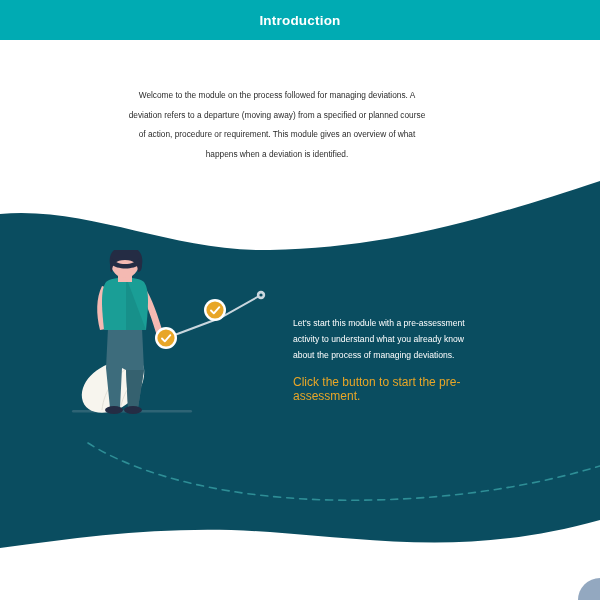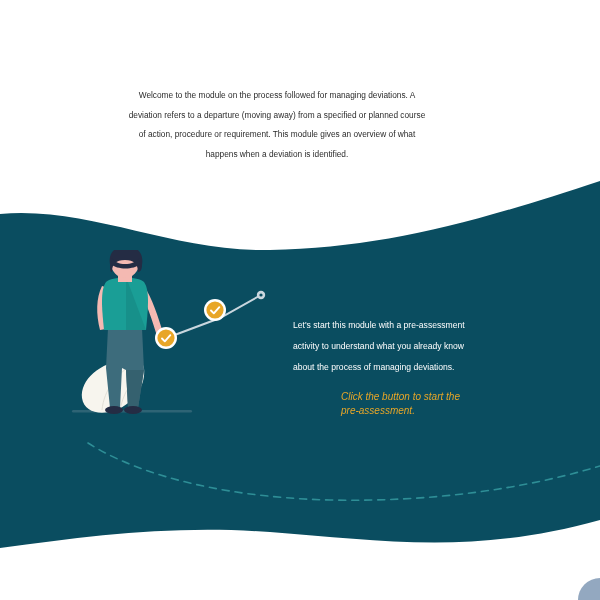--- a/index.html
+++ b/index.html
@@ -70,31 +70,29 @@
   
   .promo-block {
     position: absolute;
     left: 293px;
     top: 315px;
     width: 175px;
   }
   .promo-text {
     color: #ffffff;
     font-size: 8.6px;
-    line-height: 21px;
+    line-height: 16px;
   }
   .promo-link {
     display: block;
     margin-top: 12px;
     color: #E8A627;
-    font-size: 10px;
-    font-style: italic;
+    font-size: 12px;
     line-height: 14px;
     cursor: pointer;
-    margin-left: 48px;
   }
 
   
   .illustration {
     position: absolute;
     left: 60px;
     top: 250px;
     width: 230px;
     height: 180px;
   }
@@ -109,20 +107,23 @@
     border-radius: 50%;
     background: #93A8C0;
     cursor: pointer;
   }
 </style>
 </head>
 <body>
 
 <div id="slide">
 
+  <div class="header-bar">
+    <div class="header-title">Introduction</div>
+  </div>
 
   <div class="intro-block">
     <div class="intro-text">Welcome to the module on the process followed for managing deviations. A deviation refers to a departure (moving away) from a specified or planned course of action, procedure or requirement. This module gives an overview of what happens when a deviation is identified.</div>
   </div>
 
   <svg class="teal-panel" viewBox="0 0 600 600">
     <path d="M0,214 C90,206 170,252 270,250 C380,248 470,224 600,181 L600,520
              C470,556 380,540 270,532 C170,525 90,536 0,548 Z" fill="#0A4D60"></path>
     <path d="M88,443 C130,470 210,497 330,500 C430,502 520,490 600,466" fill="none" stroke="#2E8E96" stroke-width="1.6" stroke-dasharray="7 6" stroke-linecap="round"></path>
   </svg>

